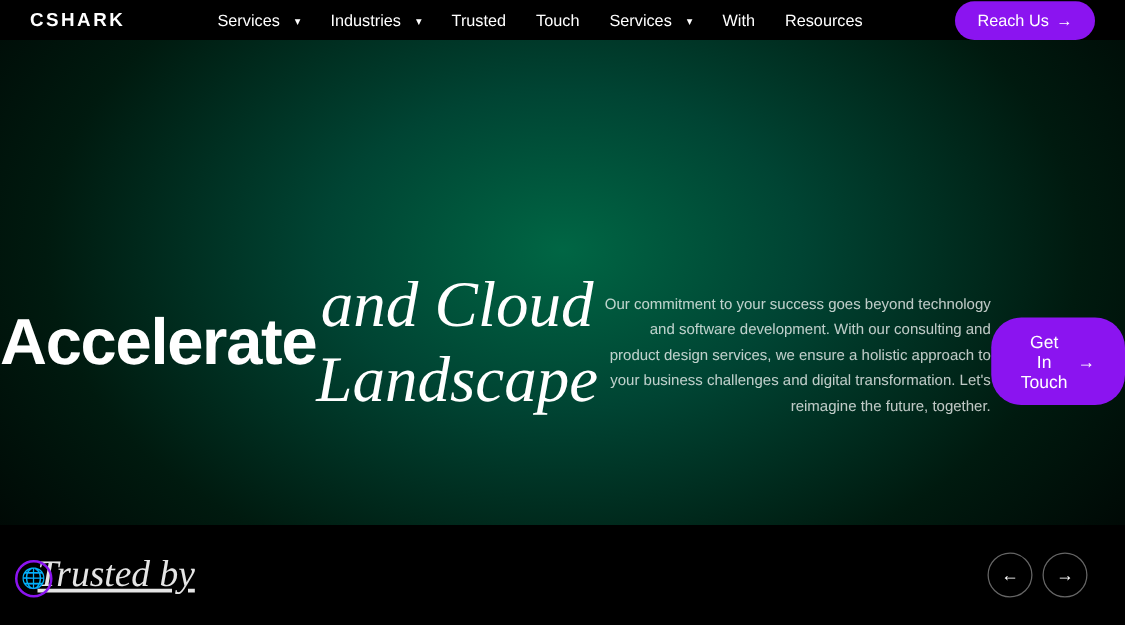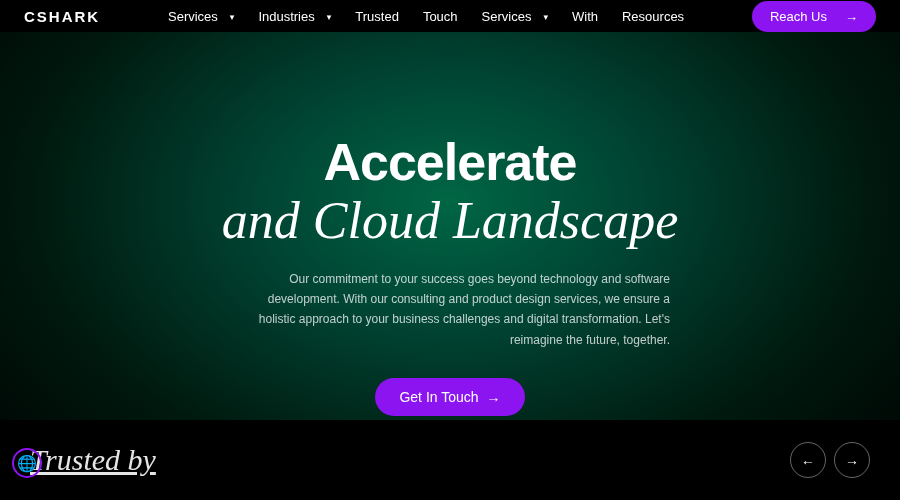--- a/index.html
+++ b/index.html
@@ -58,33 +58,33 @@
     .nav-reach-btn {
       background: #8b14f0;
       color: #fff;
       border: none;
       border-radius: 20px;
       padding: 8px 18px;
       font-size: 13px;
       cursor: pointer;
       display: flex;
       align-items: flex-end;
-      gap: 18px;
+      gap: 6px;
     }
 
     
     .hero {
       position: absolute;
       top: 0;
       left: 0;
       right: 0;
       bottom: 0;
       background: radial-gradient(ellipse at 50% 40%, #006644 0%, #004433 30%, #001a0f 65%, #000000 100%);
       display: flex;
-      flex-direction: column;
+      flex-direction: row;
       align-items: center;
       justify-content: center;
       text-align: center;
       padding: 50px 0 0 0;
     }
 
     .hero-title-bold {
       color: #fff;
       font-size: 52px;
       font-weight: 800;

